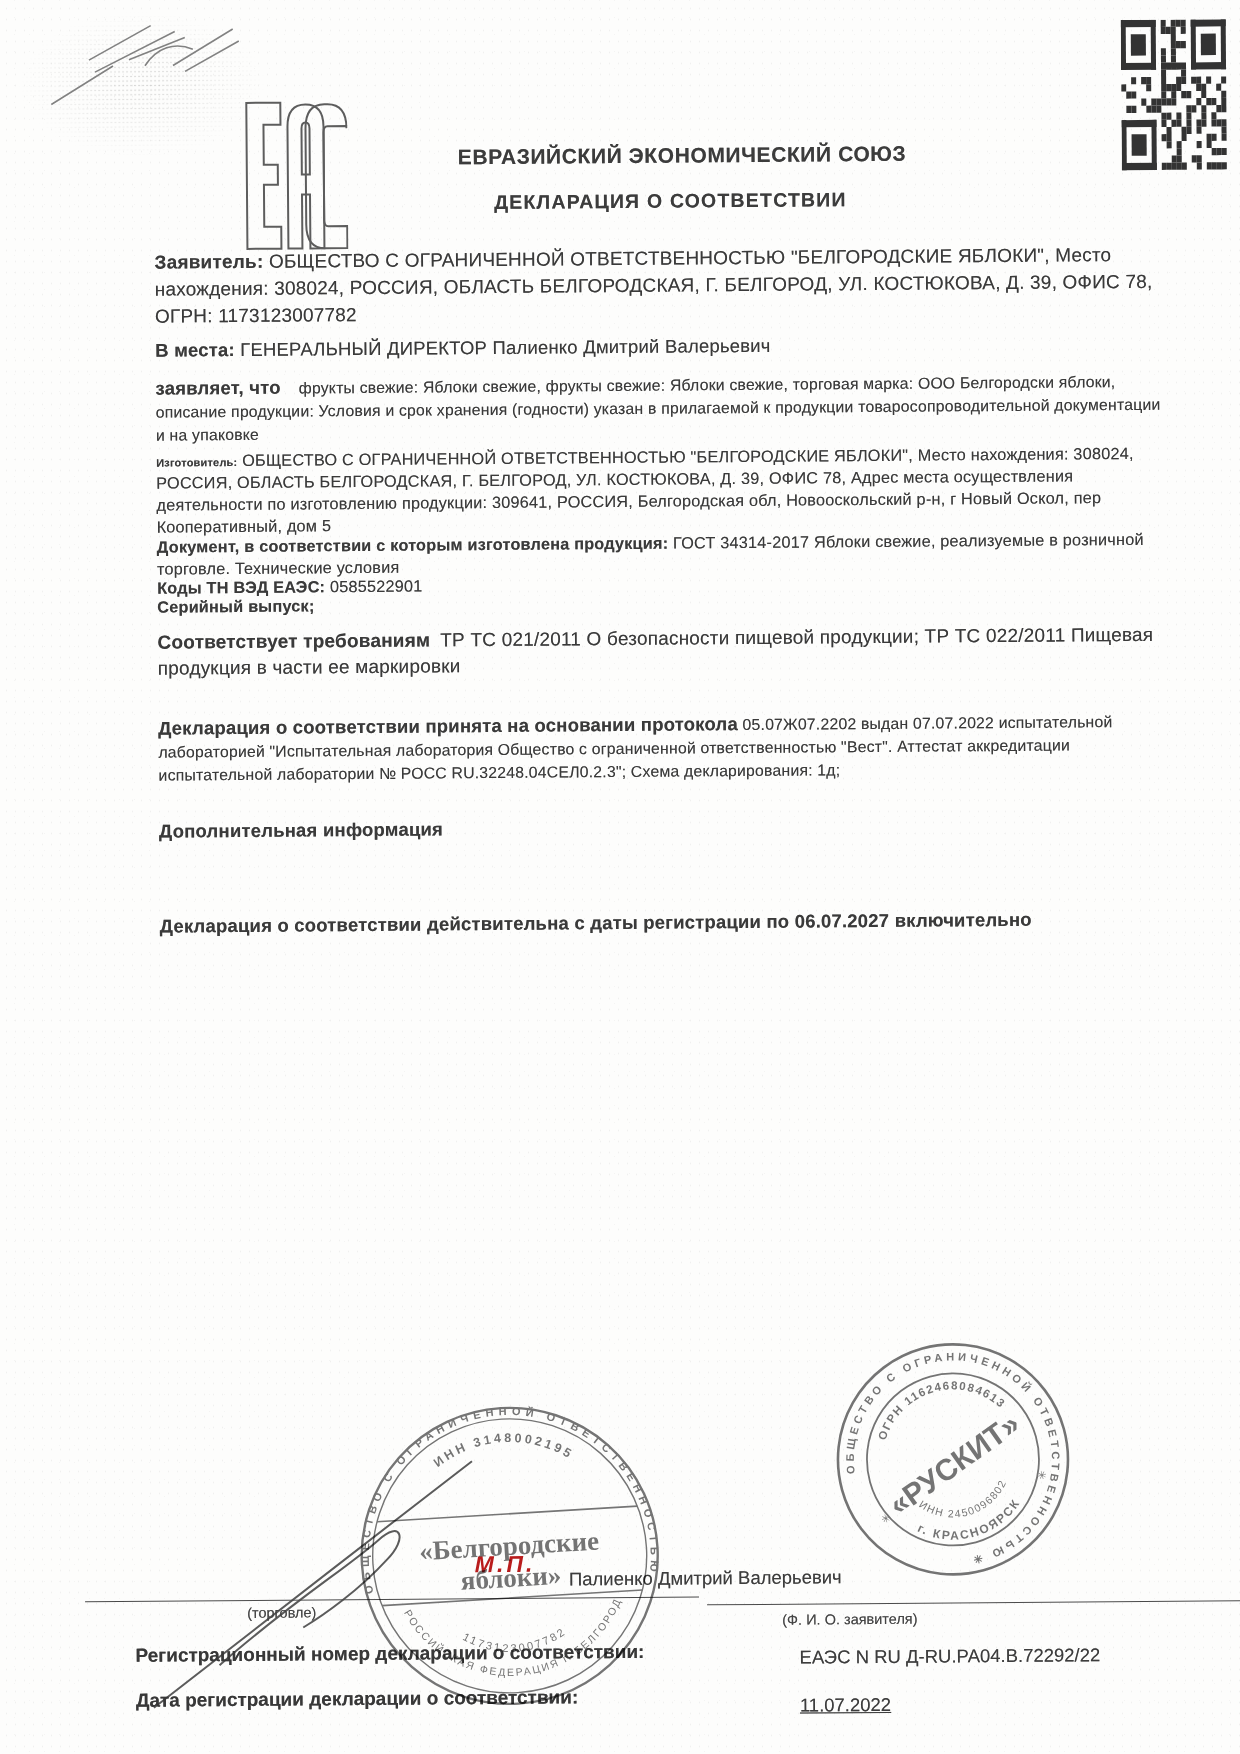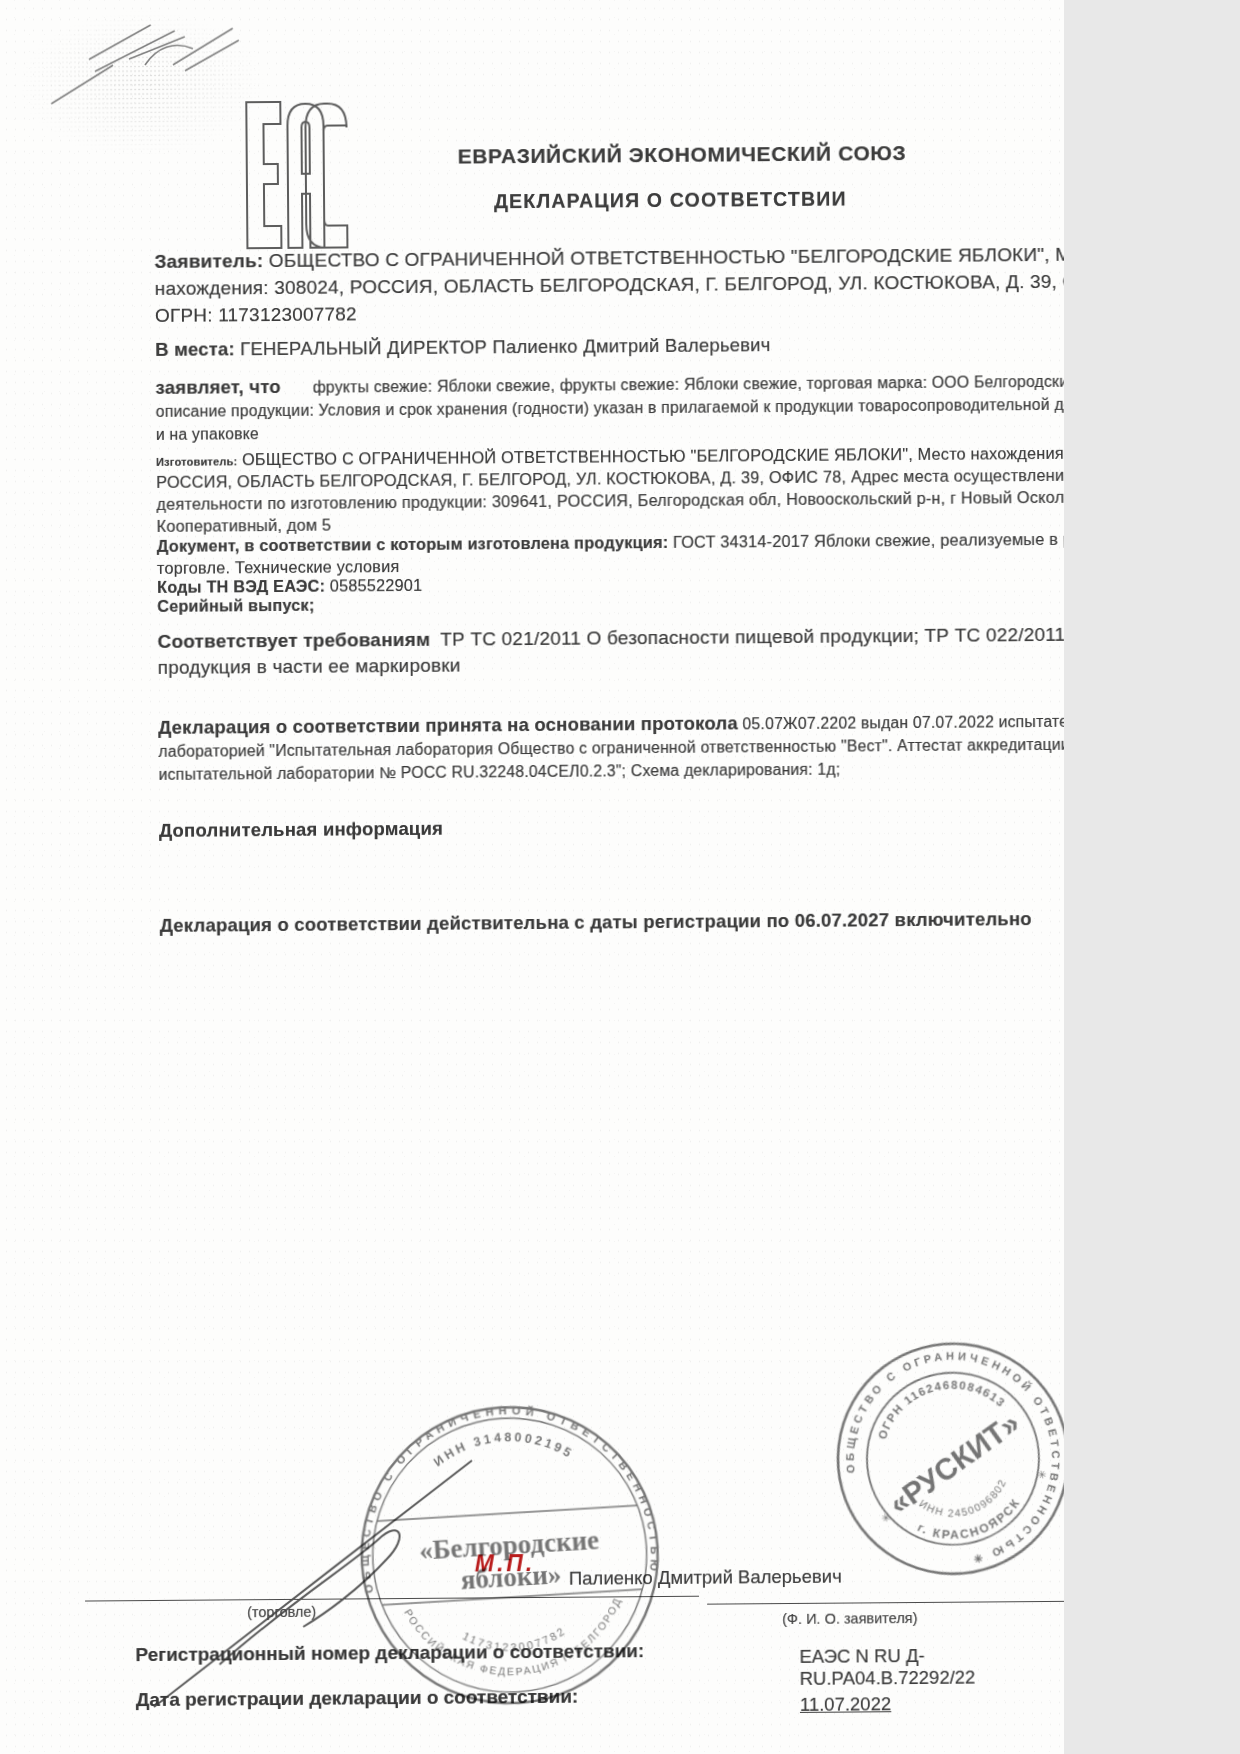--- a/index.html
+++ b/index.html
@@ -1,16 +1,16 @@
 <!DOCTYPE html>
 <html><head>
 <meta charset="utf-8">
 <style>
   html,body{margin:0;padding:0;background:#e8e8e8;}
-  .page{position:relative;width:1064px;height:1754px;background:#fdfdfc;overflow:hidden;
+  .page{position:relative;width:1240px;height:1754px;background:#fdfdfc;overflow:hidden;
         font-family:"Liberation Sans",sans-serif;color:#3a3a3a;}
   .page::before{content:"";position:absolute;inset:0;pointer-events:none;
         background-image:radial-gradient(rgba(0,0,0,.05) .6px,transparent .9px),
                          radial-gradient(rgba(0,0,0,.035) .5px,transparent .8px);
         background-size:9px 11px,15px 17px;background-position:2px 3px,7px 9px;}
   .skew{position:absolute;inset:0;transform:rotate(-0.45deg);transform-origin:50% 40%;}
   .speck{position:absolute;border-radius:50%;opacity:.55;pointer-events:none;
         background-image:radial-gradient(rgba(40,40,40,.32) .6px,transparent 1px);
         background-size:4px 4.6px;
         -webkit-mask-image:radial-gradient(closest-side,#000,transparent);
@@ -195,21 +195,21 @@
         <rect x="10" y="114.4" width="15" height="21.450000000000003" fill="#333"></rect>
       </svg>
 
     <div class="hdr union">ЕВРАЗИЙСКИЙ ЭКОНОМИЧЕСКИЙ СОЮЗ</div>
     <div class="hdr doctitle">ДЕКЛАРАЦИЯ О СООТВЕТСТВИИ</div>
 
     <p class="para fs19" style="top:246px;line-height:1.42;"><b class="lbl">Заявитель:</b> <span>ОБЩЕСТВО С ОГРАНИЧЕННОЙ ОТВЕТСТВЕННОСТЬЮ "БЕЛГОРОДСКИЕ ЯБЛОКИ", Место нахождения: 308024, РОССИЯ, ОБЛАСТЬ БЕЛГОРОДСКАЯ, Г. БЕЛГОРОД, УЛ. КОСТЮКОВА, Д. 39, ОФИС 78, ОГРН: 1173123007782</span></p>
 
     <p class="para fs18" style="top:334px;"><b class="lbl">В места:</b> <span>ГЕНЕРАЛЬНЫЙ ДИРЕКТОР Палиенко Дмитрий Валерьевич</span></p>
 
-    <p class="para fs15" style="top:372px;line-height:1.42;"><b class="lbl fs18" style="margin-right:32px;">заявляет, что</b><span>фрукты свежие: Яблоки свежие, фрукты свежие: Яблоки свежие, торговая марка: ООО Белгородски яблоки, описание продукции: Условия и срок хранения (годности) указан в прилагаемой к продукции товаросопроводительной документации и на упаковке</span></p>
+    <p class="para fs15" style="top:372px;line-height:1.42;"><b class="lbl fs18" style="margin-right:18px;">заявляет, что</b><span>фрукты свежие: Яблоки свежие, фрукты свежие: Яблоки свежие, торговая марка: ООО Белгородски яблоки, описание продукции: Условия и срок хранения (годности) указан в прилагаемой к продукции товаросопроводительной документации и на упаковке</span></p>
 
     <p class="para fs16" style="top:446px;line-height:1.36;"><b class="lbl fs17">Изготовитель:</b> <span>ОБЩЕСТВО С ОГРАНИЧЕННОЙ ОТВЕТСТВЕННОСТЬЮ "БЕЛГОРОДСКИЕ ЯБЛОКИ", Место нахождения: 308024, РОССИЯ, ОБЛАСТЬ БЕЛГОРОДСКАЯ, Г. БЕЛГОРОД, УЛ. КОСТЮКОВА, Д. 39, ОФИС 78, Адрес места осуществления деятельности по изготовлению продукции: 309641, РОССИЯ, Белгородская обл, Новооскольский р-н, г Новый Оскол, пер Кооперативный, дом 5</span></p>
 
     <p class="para fs16" style="top:533px;line-height:1.32;"><b class="lbl">Документ, в соответствии с которым изготовлена продукция:</b> <span>ГОСТ 34314-2017 Яблоки свежие, реализуемые в розничной торговле. Технические условия</span></p>
 
     <p class="para fs16" style="top:573px;"><b class="lbl">Коды ТН ВЭД ЕАЭС:</b> <span>0585522901</span></p>
 
     <p class="para fs16" style="top:592px;"><b class="lbl">Серийный выпуск;</b></p>
 
     <p class="para fs19" style="top:626px;line-height:1.38;"><b class="lbl" style="margin-right:10px;">Соответствует требованиям</b><span>ТР ТС 021/2011 О безопасности пищевой продукции; ТР ТС 022/2011 Пищевая продукция в части ее маркировки</span></p>

